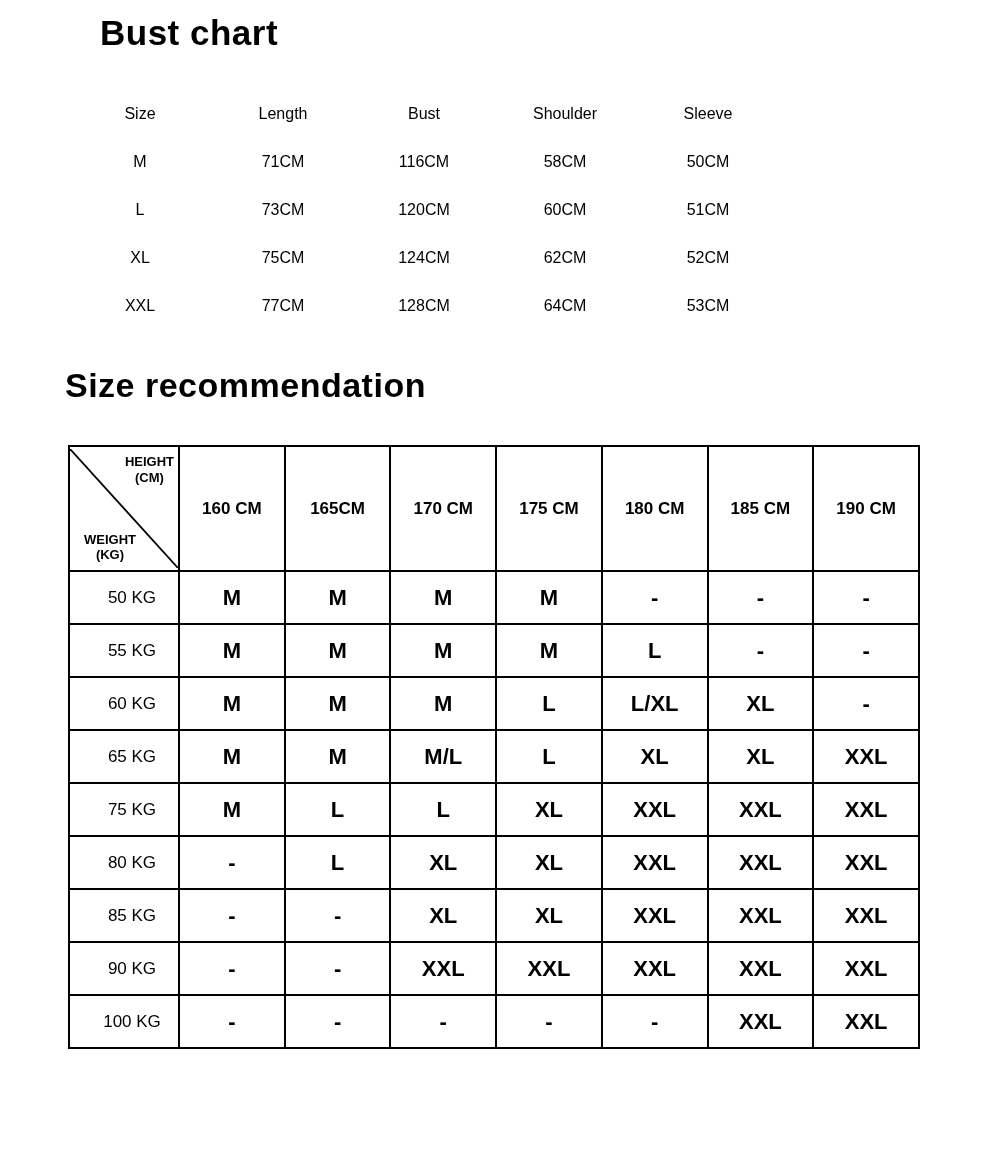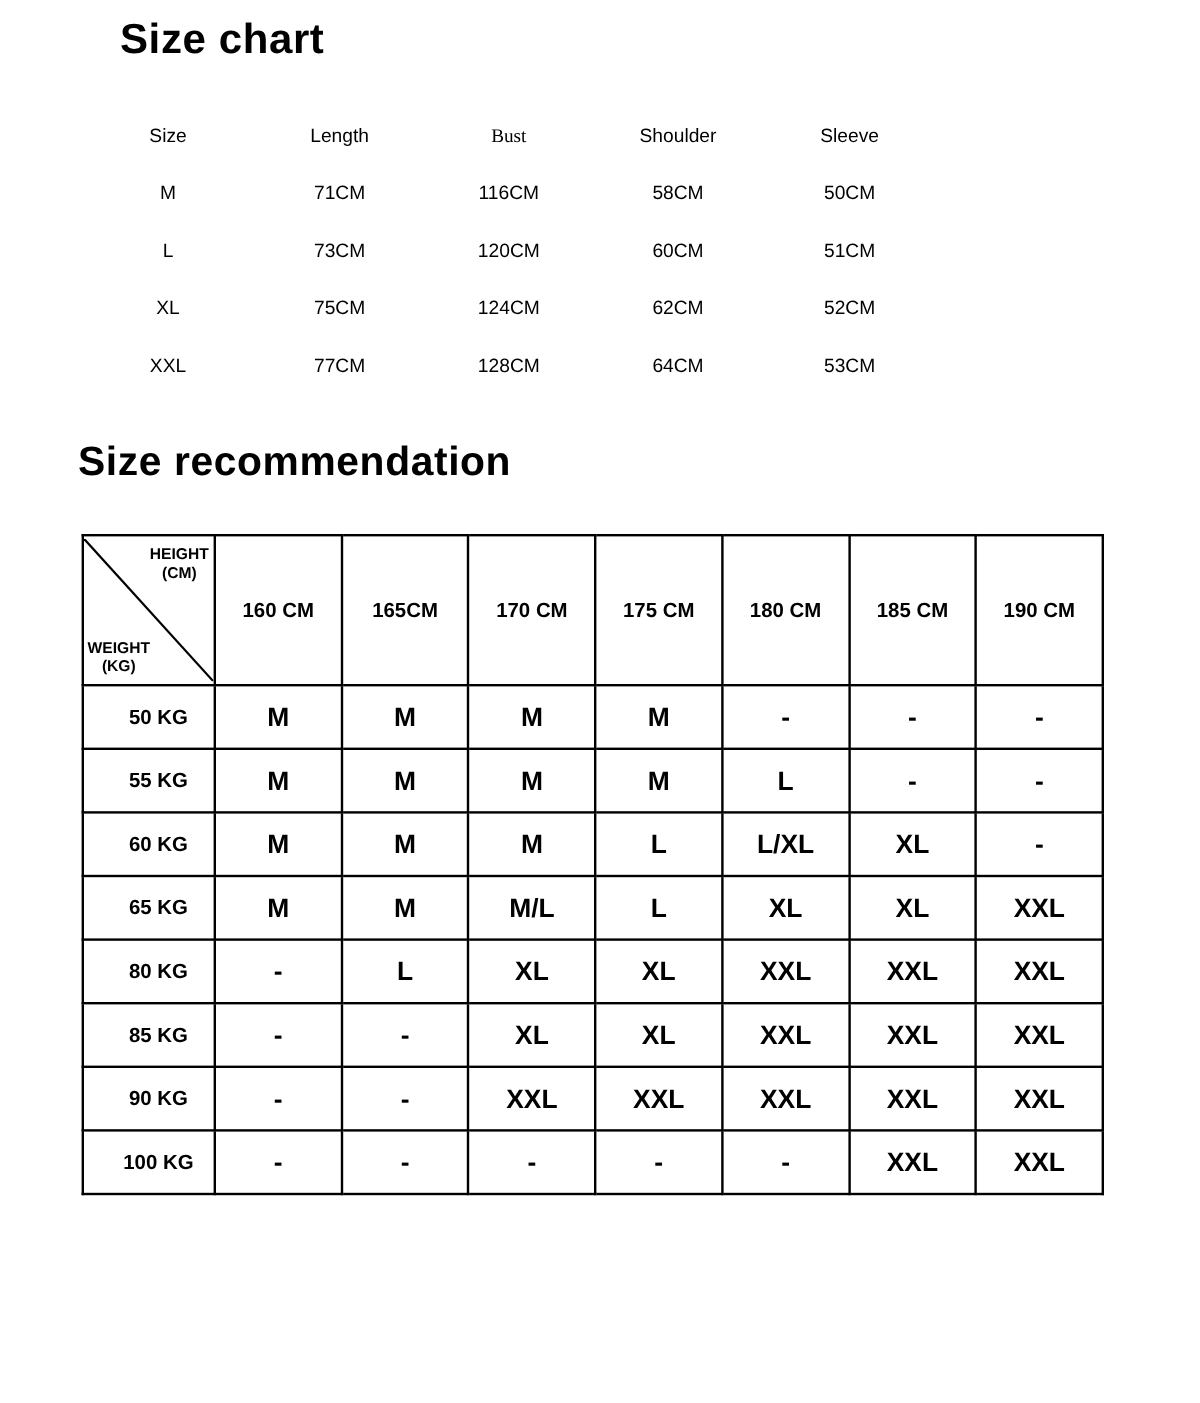--- a/index.html
+++ b/index.html
@@ -14,51 +14,51 @@
   table{border-collapse:collapse;position:absolute;table-layout:fixed;}
 
   
   #t1{left:90px;top:90px;width:668px;}
   #t1 th,#t1 td{
     font-weight:normal;font-size:16px;text-align:center;
     height:48px;padding:0;vertical-align:middle;white-space:nowrap;
   }
   #t1 th:nth-child(1){width:100px;}
   #t1 th:nth-child(2){width:186px;}
-  #t1 th:nth-child(3){width:96px;font-family:Liberation Serif, serif;}
+  #t1 th:nth-child(3){width:96px;}
   #t1 th:nth-child(4){width:186px;}
   #t1 th:nth-child(5){width:100px;}
 
   
   #t2{left:68px;top:445px;width:852px;}
   #t2 th,#t2 td{
     border:2px solid #000;text-align:center;vertical-align:middle;
     padding:0;white-space:nowrap;background:#fff;
   }
   #t2 thead th{height:123px;font-size:17px;font-weight:bold;}
   #t2 thead th.corner{width:108px;padding:0;}
   #t2 tbody tr{height:53px;}
-  #t2 tbody th{font-size:17px;font-weight:bold;padding-left:16px;}
+  #t2 tbody th{font-size:17px;font-weight:normal;padding-left:16px;}
   #t2 tbody td{font-size:22px;font-weight:bold;}
 
   .corner-inner{position:relative;width:100%;height:119px;overflow:hidden;}
   .corner-inner svg{position:absolute;left:0;top:0;width:100%;height:100%;display:block;}
   .corner-top{
     position:absolute;top:5px;right:4px;text-align:center;
     font-size:13px;font-weight:bold;line-height:1.2;white-space:pre-line;
   }
   .corner-bottom{
-    position:absolute;bottom:5px;left:3px;text-align:center;
+    position:absolute;bottom:5px;left:14px;text-align:center;
     font-size:13px;font-weight:bold;line-height:1.2;white-space:pre-line;
   }
 </style>
 </head>
 <body>
 
-<h1 class="title" id="title1">Size chart</h1>
+<h1 class="title" id="title1">Bust chart</h1>
 
 <table id="t1">
   <thead>
       <tr id="t1-head">
         <th>Size</th>
         <th>Length</th>
         <th>Bust</th>
         <th>Shoulder</th>
         <th>Sleeve</th>
       </tr>
@@ -155,20 +155,30 @@
         <th>65 KG</th>
         <td>M</td>
         <td>M</td>
         <td>M/L</td>
         <td>L</td>
         <td>XL</td>
         <td>XL</td>
         <td>XXL</td>
       </tr>
       <tr>
+        <th>75 KG</th>
+        <td>M</td>
+        <td>L</td>
+        <td>L</td>
+        <td>XL</td>
+        <td>XXL</td>
+        <td>XXL</td>
+        <td>XXL</td>
+      </tr>
+      <tr>
         <th>80 KG</th>
         <td>-</td>
         <td>L</td>
         <td>XL</td>
         <td>XL</td>
         <td>XXL</td>
         <td>XXL</td>
         <td>XXL</td>
       </tr>
       <tr>

